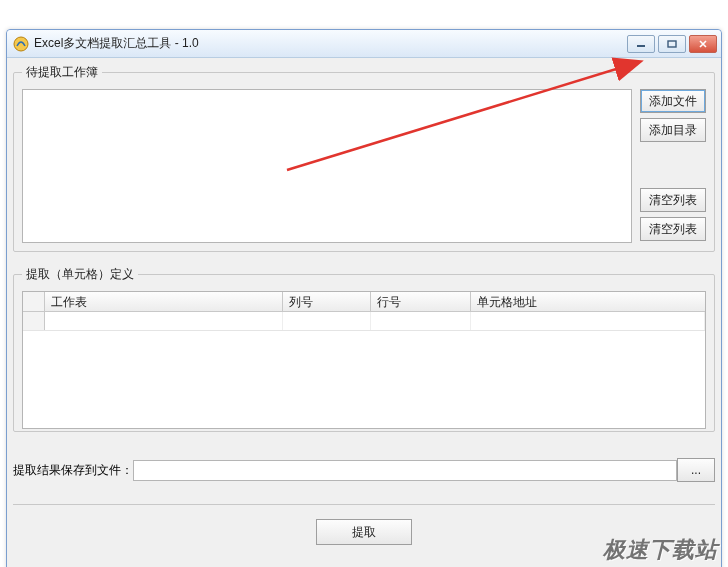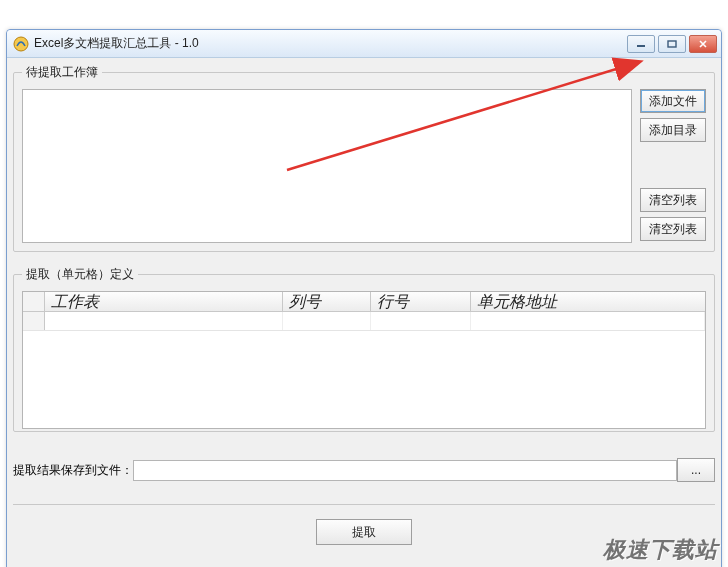--- a/index.html
+++ b/index.html
@@ -95,22 +95,21 @@
   background: #fff;
   position: relative;
   height: 138px;
   overflow: hidden;
 }
 .grid-header {
   display: flex;
   height: 20px;
   background: linear-gradient(#fdfdfd,#ececec);
   border-bottom: 1px solid #c8c8c8;
-  font-size: 16px;
-  font-style: italic;
+  font-size: 12px;
 }
 .gh-cell {
   border-right: 1px solid #c8c8c8;
   padding: 2px 6px;
   line-height: 16px;
   color: #222;
   white-space: nowrap;
   overflow: hidden;
 }
 .gh-rowhead { width: 22px; border-right: 1px solid #c8c8c8; background: #f3f3f3; }

